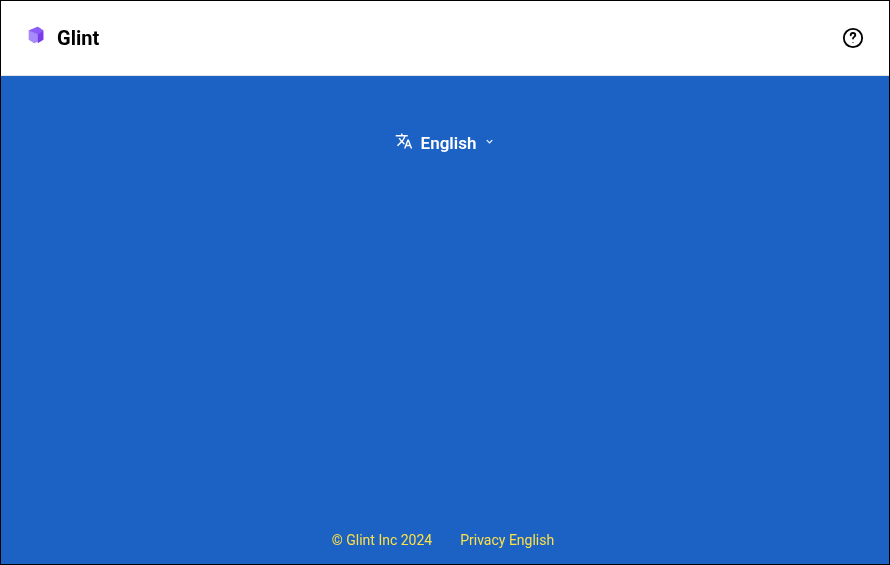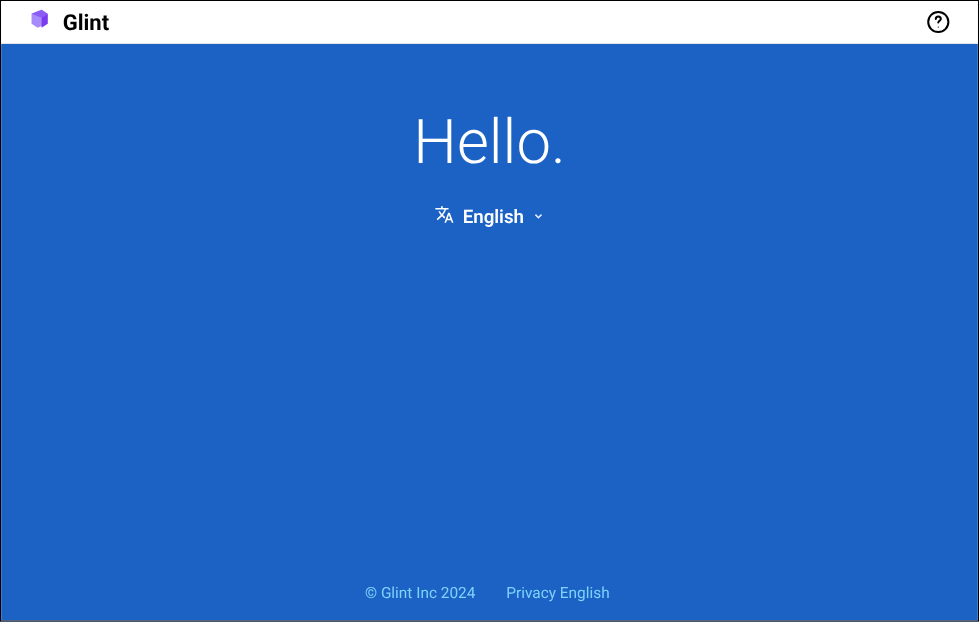--- a/index.html
+++ b/index.html
@@ -16,21 +16,21 @@
       display: flex;
       flex-direction: column;
       overflow: hidden;
     }
     
     .header {
       background: #fff;
       display: flex;
       align-items: center;
       justify-content: space-between;
-      padding: 6px 24px;
+      padding: 24px 24px;
       border-bottom: 1px solid #e5e5e5;
     }
     
     .brand {
       display: flex;
       align-items: center;
       gap: 10px;
     }
     
     .brand-name {
@@ -123,21 +123,21 @@
     
     .footer {
       position: absolute;
       bottom: 16px;
       left: 0;
       right: 4px;
       display: flex;
       justify-content: center;
       gap: 28px;
       font-size: 14px;
-      color: #7dd3fc;
+      color: #fde047;
     }
     
     .footer-link {
       cursor: pointer;
     }
   </style>
 </head>
 <body>
 
 <div class="header">
@@ -154,21 +154,20 @@
   <div class="help-btn">
     <svg width="22" height="22" viewBox="0 0 24 24" fill="none" stroke="currentColor" stroke-width="2">
       <circle cx="12" cy="12" r="10"></circle>
       <path d="M9.5 9a2.5 2.5 0 0 1 5 0c0 1.5-2.5 2-2.5 3.5" stroke-linecap="round"></path>
       <circle cx="12" cy="17" r="0.6" fill="currentColor" stroke="none"></circle>
     </svg>
   </div>
 </div>
 
 <div class="main">
-  <h1 class="hello">Hello.</h1>
 
   <div class="lang-selector">
     <span>
       <svg width="18" height="18" viewBox="0 0 24 24" fill="currentColor">
         <path d="M12.87 15.07l-2.54-2.51.03-.03A17.52 17.52 0 0 0 14.07 6H17V4h-7V2H8v2H1v2h11.17C11.5 7.92 10.44 9.75 9 11.35 8.07 10.32 7.3 9.19 6.69 8h-2c.73 1.63 1.73 3.17 2.98 4.56l-5.09 5.02L4 19l5-5 3.11 3.11.76-2.04zM18.5 10h-2L12 22h2l1.12-3h4.75L21 22h2l-4.5-12zm-2.62 7l1.62-4.33L19.12 17h-3.24z"></path>
       </svg>
     </span>
     <span>English</span>
     <span class="chevron">
       <svg width="11" height="11" viewBox="0 0 24 24" fill="none" stroke="currentColor" stroke-width="3">

